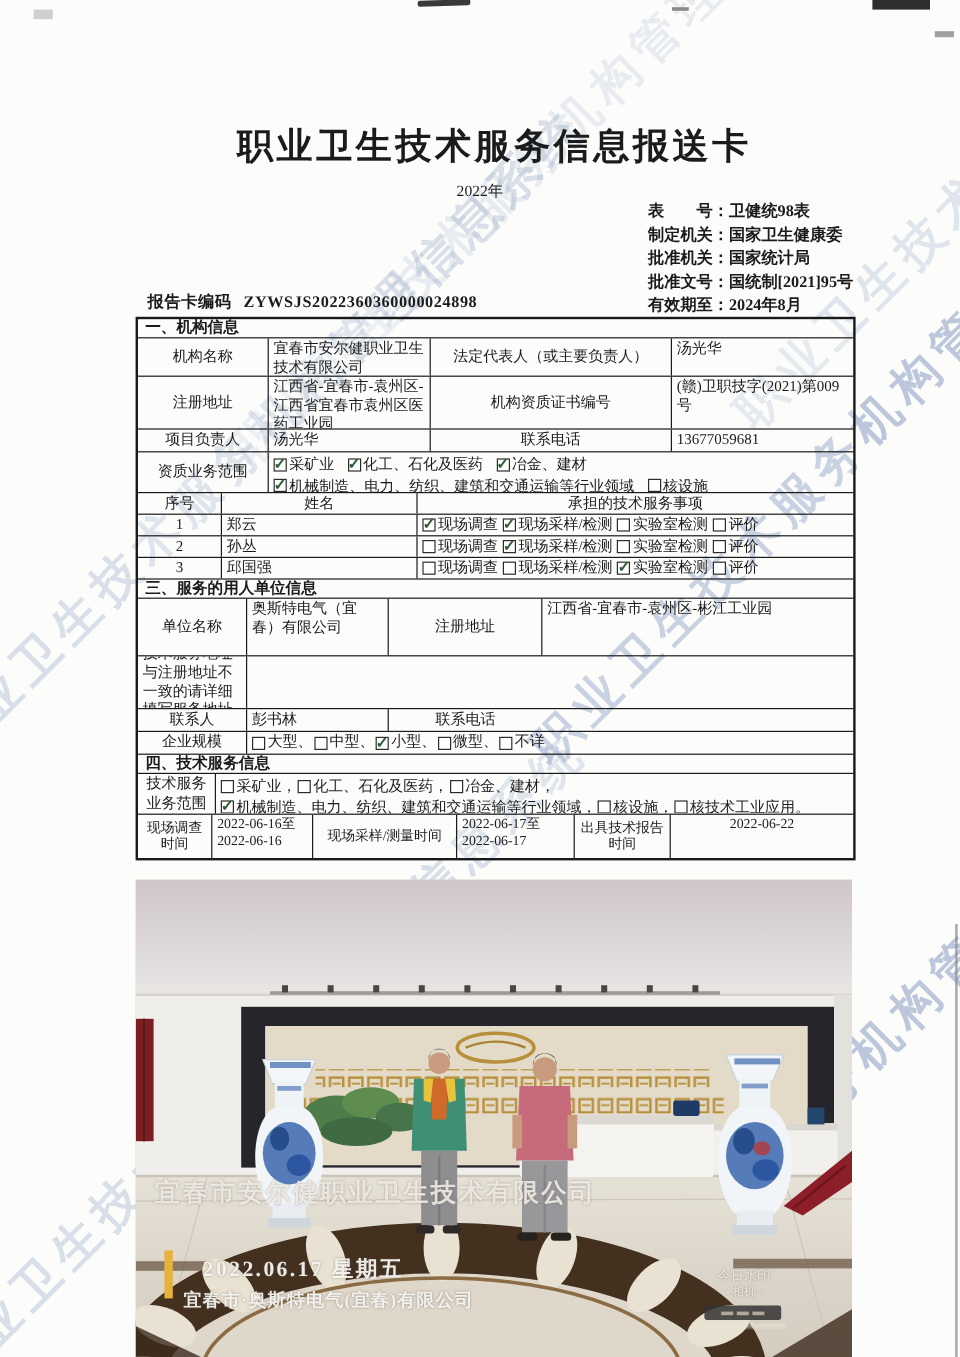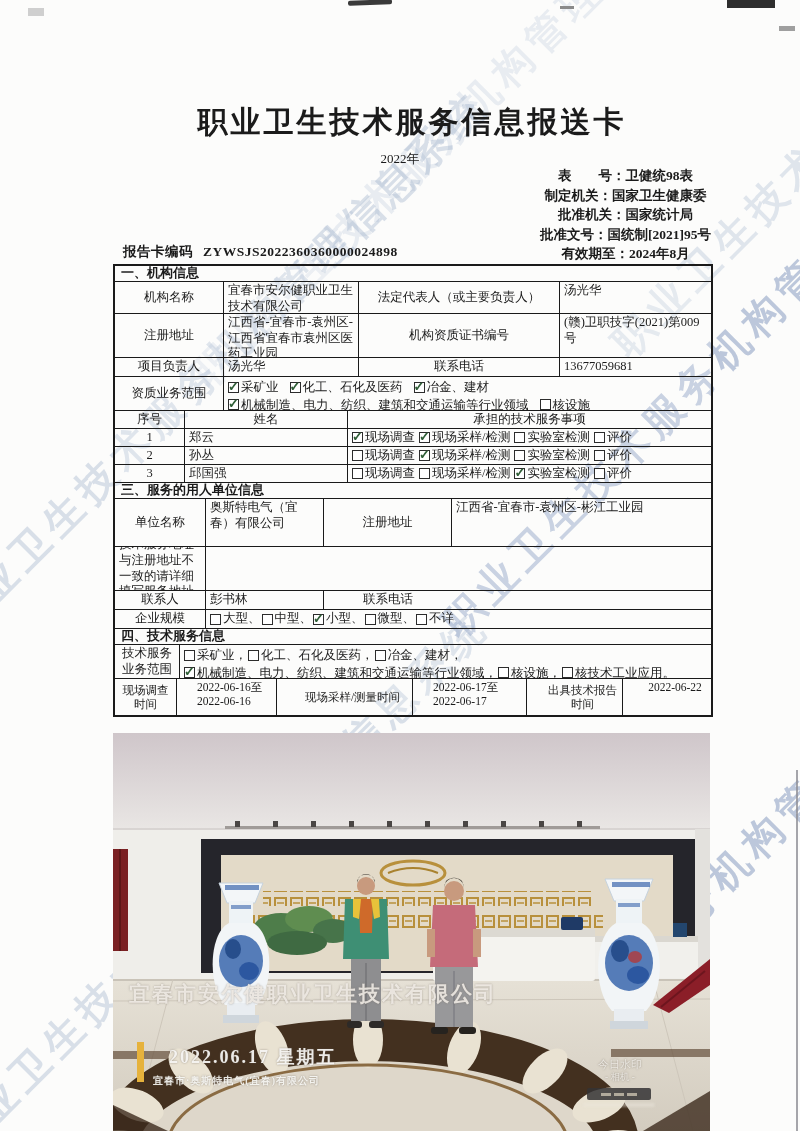--- a/index.html
+++ b/index.html
@@ -9,58 +9,58 @@
   .wm{position:absolute;white-space:nowrap;font-weight:bold;font-size:40px;letter-spacing:7px;
       color:rgba(132,154,190,0.30);transform:rotate(-45deg);transform-origin:0 0;pointer-events:none;}
   .wm.dk{color:rgba(110,136,180,0.45);}
   
   .art{position:absolute;}
   
   .title{position:absolute;left:12px;top:102px;width:800px;text-align:center;
          font-size:30px;font-weight:900;letter-spacing:3px;}
   .year{position:absolute;left:0;top:150px;width:800px;text-align:center;font-size:13px;}
   .meta{position:absolute;left:540px;top:166px;font-size:13.5px;line-height:19.5px;font-weight:600;}
-  .meta .row{white-space:nowrap;text-align:center;}
+  .meta .row{white-space:nowrap;}
   .repcode{position:absolute;left:123px;top:243px;font-size:13.5px;font-weight:600;letter-spacing:.5px;}
   .repcode .code{margin-left:10px;letter-spacing:.5px;}
   
   .tbl{position:absolute;left:113px;top:264px;width:600px;border:2px solid #1a1a1a;
        font-size:12.5px;line-height:1.25;background:rgba(255,255,255,.2);box-sizing:border-box;}
   .trow{display:grid;border-bottom:1.4px solid #1a1a1a;box-sizing:border-box;}
   .trow:last-child{border-bottom:none;}
   .sec{display:flex;align-items:center;font-weight:bold;padding:0 6px;border-bottom:1.4px solid #1a1a1a;box-sizing:border-box;font-size:13px;}
   .c{border-right:1.4px solid #1a1a1a;padding:1px 4px;box-sizing:border-box;overflow:hidden;}
   .c:last-child{border-right:none;}
   .lab{display:flex;align-items:center;justify-content:center;text-align:center;}
   .vc{display:flex;align-items:center;}
   .g4a{grid-template-columns:109px 135px 201px 1fr;}
   .g4b{grid-template-columns:91px 118px 128px 1fr;}
   .g2a{grid-template-columns:109px 1fr;}
   .g2b{grid-template-columns:91px 1fr;}
   .g3p{grid-template-columns:70px 163px 1fr;}
   .g2t{grid-template-columns:65px 1fr;}
-  .g6{grid-template-columns:62px 84px 120px 98px 80px 1fr;gap:16px;}
+  .g6{grid-template-columns:62px 84px 120px 98px 80px 1fr;}
   
   .cb{width:11px;height:11px;border:1.3px solid #2c2c2c;display:inline-block;position:relative;
       margin-right:2px;vertical-align:-1px;background:#fff;box-sizing:border-box;flex:none;}
   .cb.checked::after{content:"✓";position:absolute;left:-1px;top:-4px;font-size:13px;
       color:#2f5e36;font-weight:bold;}
   .cb-item{display:inline-flex;align-items:center;margin-right:4px;}
   .cbg-wide .cb-item{margin-right:11px;}
   .cbg-tight .cb-item{margin-right:1px;}
   .cbwrap{display:block;padding-top:2px;line-height:16px;}
   
   .photo{position:absolute;left:113px;top:733px;width:597px;height:398px;overflow:hidden;background:#d9d3c9;}
   .photo svg{position:absolute;left:0;top:0;}
   .ph-wmco{position:absolute;left:16px;top:247px;width:560px;font-size:21px;font-weight:bold;letter-spacing:2px;
            color:rgba(242,238,232,0.88);text-shadow:0 0 2px rgba(110,100,90,.55);white-space:nowrap;}
   .ph-bar{position:absolute;left:24px;top:309px;width:7px;height:40px;background:#e6b23c;}
   .ph-date{position:absolute;left:40px;top:312px;font-size:18px;font-weight:bold;letter-spacing:2px;
            color:rgba(250,249,246,.92);text-shadow:0 0 2px rgba(100,90,80,.6);margin-left:16px;}
-  .ph-loc{position:absolute;left:40px;top:341px;font-size:10px;font-weight:bold;letter-spacing:1px;
+  .ph-loc{position:absolute;left:40px;top:341px;font-size:15px;font-weight:bold;letter-spacing:1px;
           color:rgba(250,249,246,.9);text-shadow:0 0 2px rgba(100,90,80,.6);}
   .ph-app{position:absolute;left:472px;top:325px;width:70px;text-align:center;
           color:rgba(248,245,240,.8);font-size:11px;line-height:13px;text-shadow:0 0 2px rgba(90,80,70,.6);}
   .ph-app .sub{font-size:9.5px;}
   .ph-badge{position:absolute;left:474px;top:355px;width:64px;height:12px;background:rgba(52,50,52,.85);
             border-radius:2px;display:flex;align-items:center;justify-content:center;gap:3px;}
   .ph-badge i{display:block;width:10px;height:3px;background:rgba(220,210,190,.7);}
   .ph-sub2{position:absolute;left:470px;top:370px;width:72px;height:4px;background:rgba(235,230,220,.45);
            border-radius:2px;filter:blur(1px);}
 </style>

